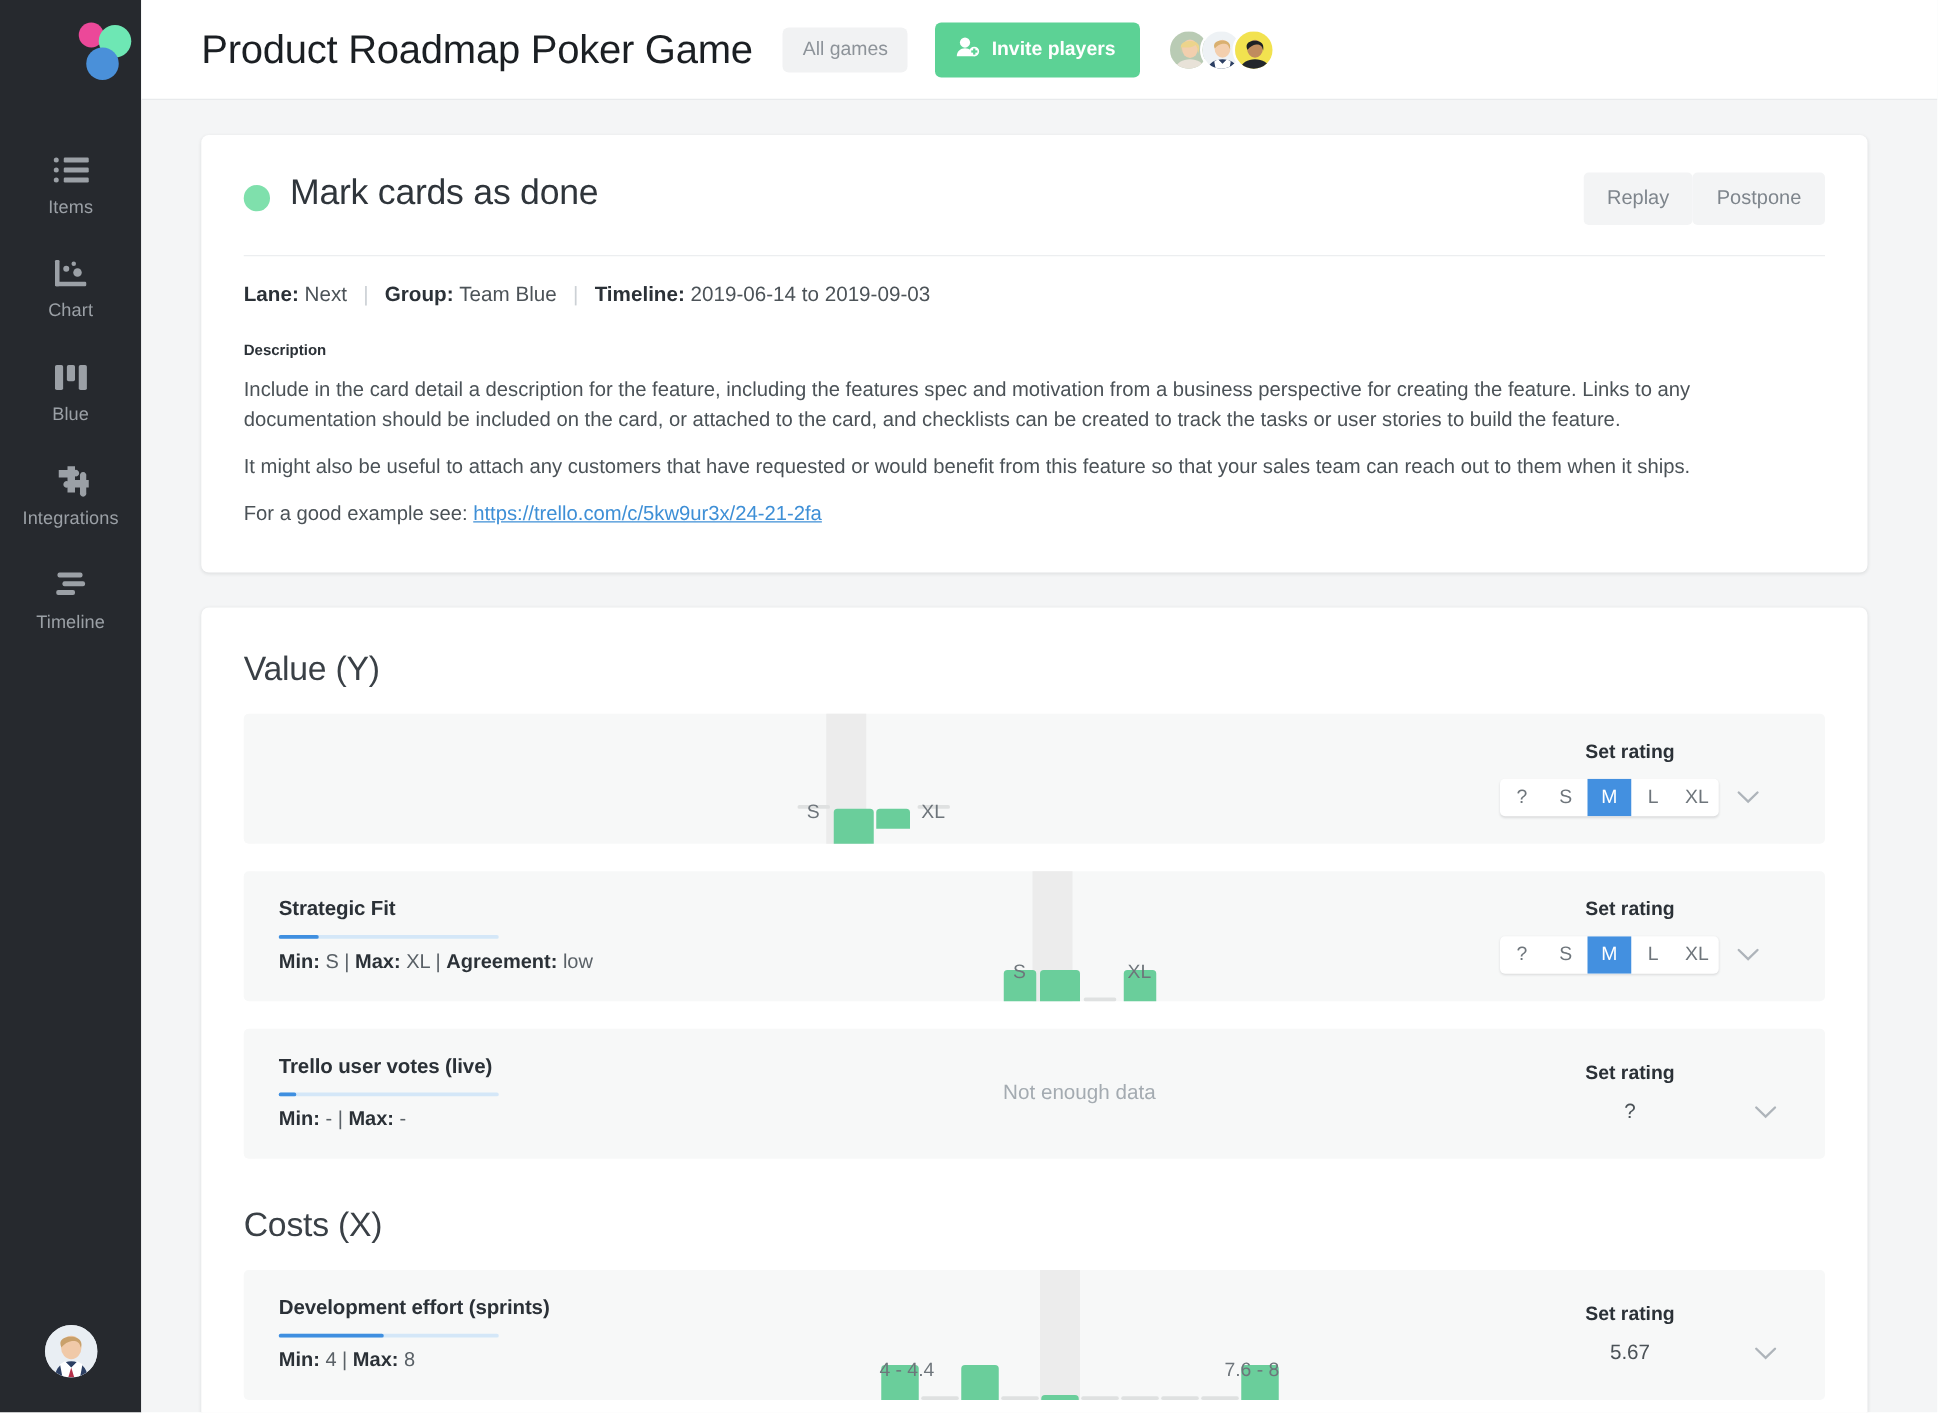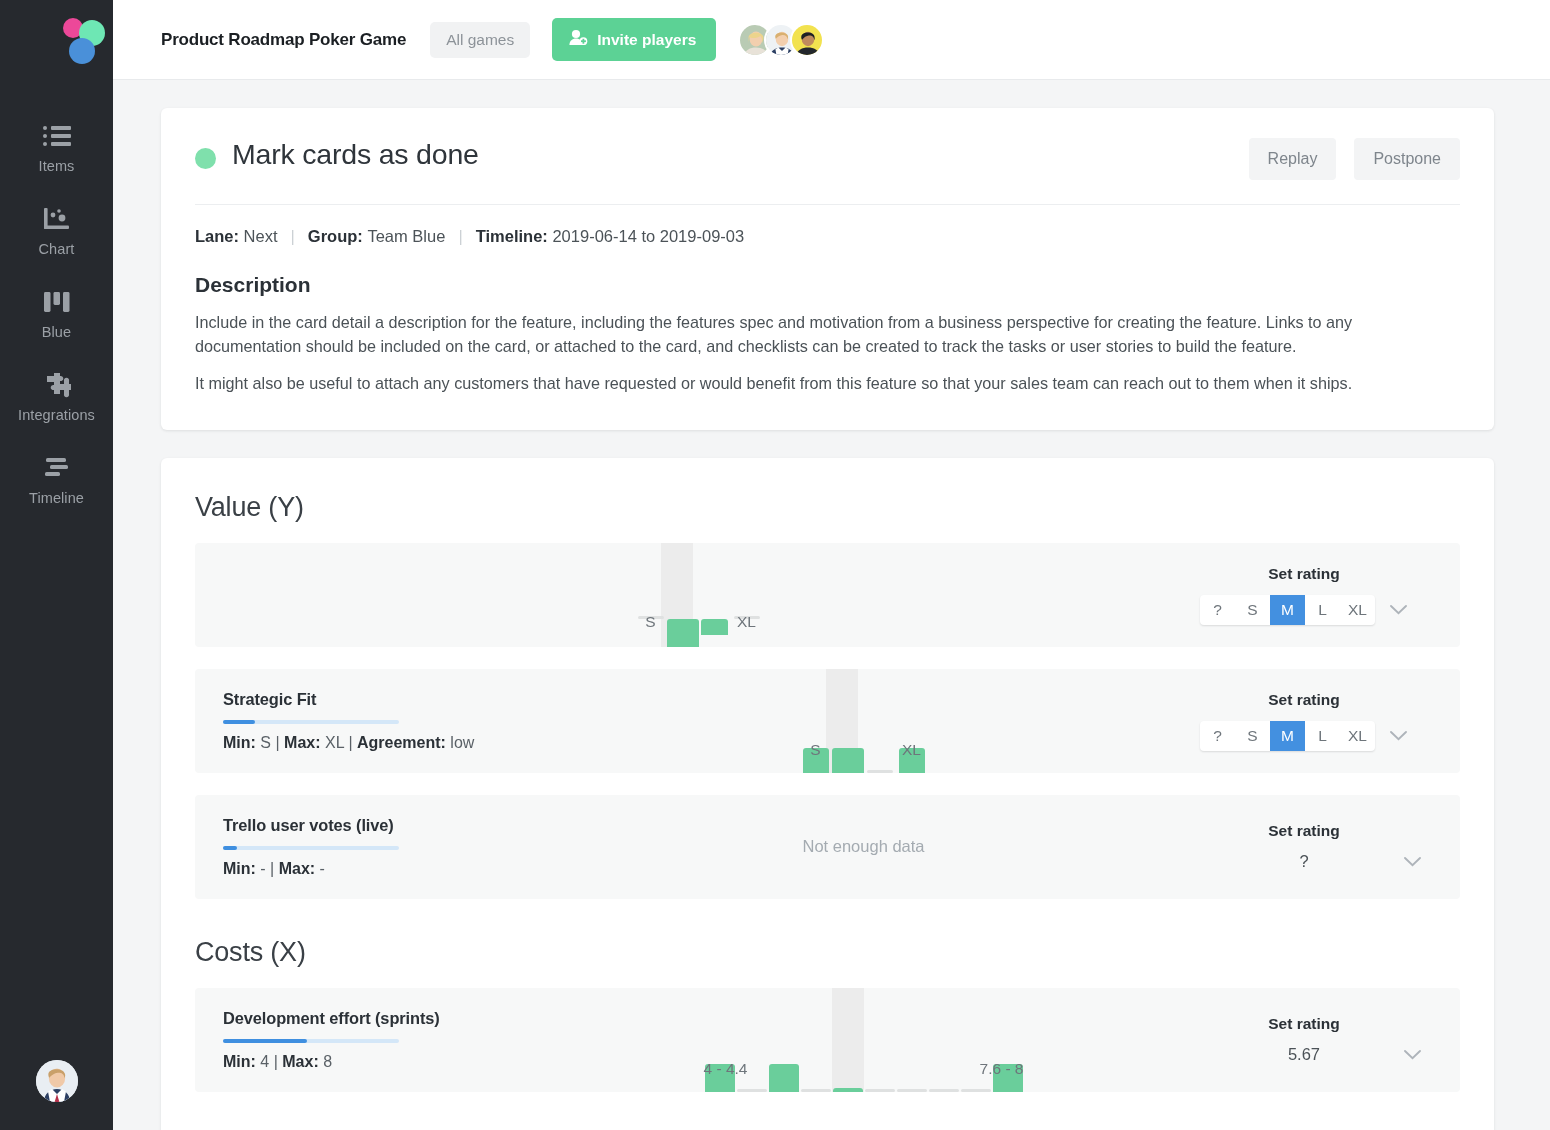--- a/index.html
+++ b/index.html
@@ -47,21 +47,21 @@
     flex: 1; height: 1130px; position: relative;
     background: #f4f5f6; overflow: hidden;
   }
   .topbar {
     height: 80px; background: #ffffff;
     border-bottom: 1px solid #e8eaec;
     display: flex; align-items: center; padding: 0 0 0 48px;
     width: 1437px;
   }
   .page-title {
-    font-size: 17px; font-weight: bold; color: #1b1f23;
+    font-size: 32px; font-weight: normal; color: #1b1f23;
     letter-spacing: -.2px; white-space: nowrap;
   }
   .allgames-btn {
     margin-left: 24px; background: #f1f2f3; color: #8d9399;
     border: none; border-radius: 5px;
     font-size: 15.5px; padding: 9px 16px; cursor: pointer;
     font-family: inherit; white-space: nowrap; text-align: center;
   }
   .invite-btn {
     margin-left: 22px; background: #5cd295; color: #ffffff;
@@ -93,33 +93,33 @@
   .card-detail { padding: 30px 34px 34px 34px; }
   .detail-head { display: flex; align-items: flex-start; }
   .dot {
     width: 21px; height: 21px; border-radius: 50%;
     background: #7fe0ac; margin-top: 10px; flex: 0 0 21px;
   }
   .detail-title {
     font-size: 28.5px; color: #2f353b; margin-left: 16px;
     letter-spacing: -.2px; font-weight: normal;
   }
-  .head-actions { margin-left: auto; display: flex; gap: 18px; }
+  .head-actions { margin-left: auto; display: flex; gap: 0; }
   .ghost-btn {
     background: #f3f4f5; color: #7e858c; border: none; border-radius: 4px;
     font-size: 16px; padding: 12px 19px; cursor: pointer; font-family: inherit;
   }
   .divider { height: 1px; background: #eceef0; margin: 24px 0 22px; }
 
   .meta-line { font-size: 16.5px; color: #4c5358; display: flex; align-items: center; }
   .meta-line b { color: #2b3137; font-weight: bold; }
   .meta-sep { color: #ccd1d5; margin: 0 13px; }
 
   .desc-label {
-    font-size: 21px; font-weight: bold; color: #2b3137;
+    font-size: 12px; font-weight: bold; color: #2b3137;
     margin-top: 27px;
   }
   .desc-p {
     font-size: 16.2px; color: #4b5257; line-height: 1.46;
     margin-top: 14px;
   }
   .desc-p a { color: #3e8fd6; text-decoration: underline; }
 
   
   .card-ratings { padding: 34px 34px 26px 34px; margin-top: 28px; }
@@ -338,20 +338,24 @@
             <b>Lane:</b>&nbsp;<span>Next</span>
             <span class="meta-sep">|</span>
             <b>Group:</b>&nbsp;<span>Team Blue</span>
             <span class="meta-sep">|</span>
             <b>Timeline:</b>&nbsp;<span>2019-06-14 to 2019-09-03</span>
           </div>
 
           <div class="desc-label">Description</div>
           <div class="desc-p">Include in the card detail a description for the feature, including the features spec and motivation from a business perspective for creating the feature. Links to any documentation should be included on the card, or attached to the card, and checklists can be created to track the tasks or user stories to build the feature.</div>
           <div class="desc-p">It might also be useful to attach any customers that have requested or would benefit from this feature so that your sales team can reach out to them when it ships.</div>
+          <div class="desc-p">
+            <span>For a good example see:</span>
+            <a href="#">https://trello.com/c/5kw9ur3x/24-21-2fa</a>
+          </div>
         </div>
 
         <div class="card card-ratings">
 
           <div class="section-title">Value (Y)</div>
 
           <div class="rrow">
             <div class="histo-wrap">
               <div class="histo">
                 <div class="hl-band" style="left:26px;width:32px;"></div>

